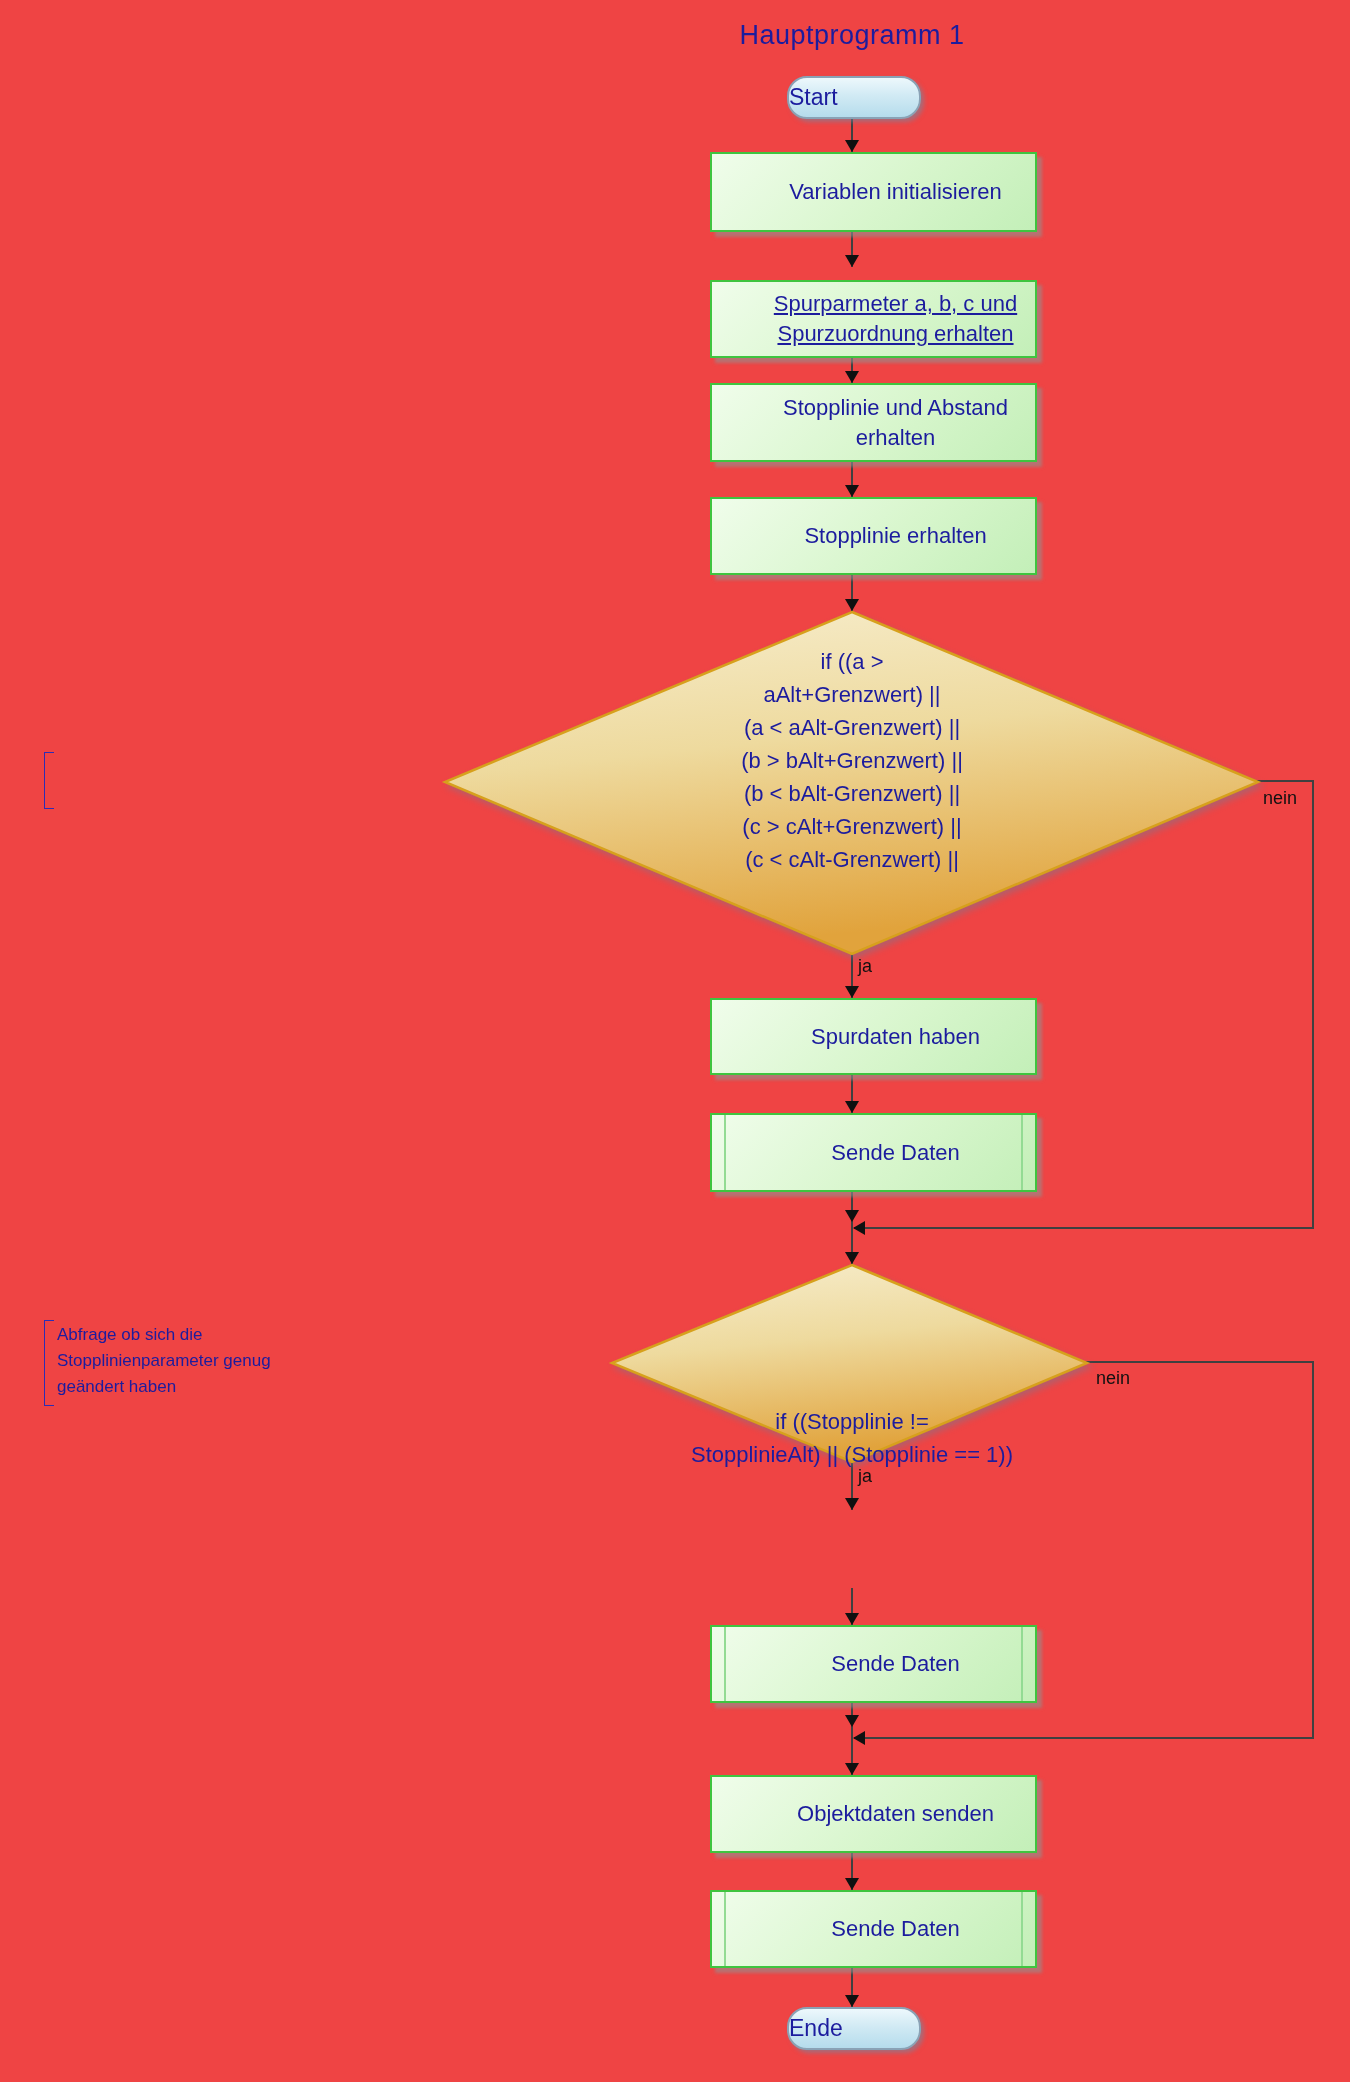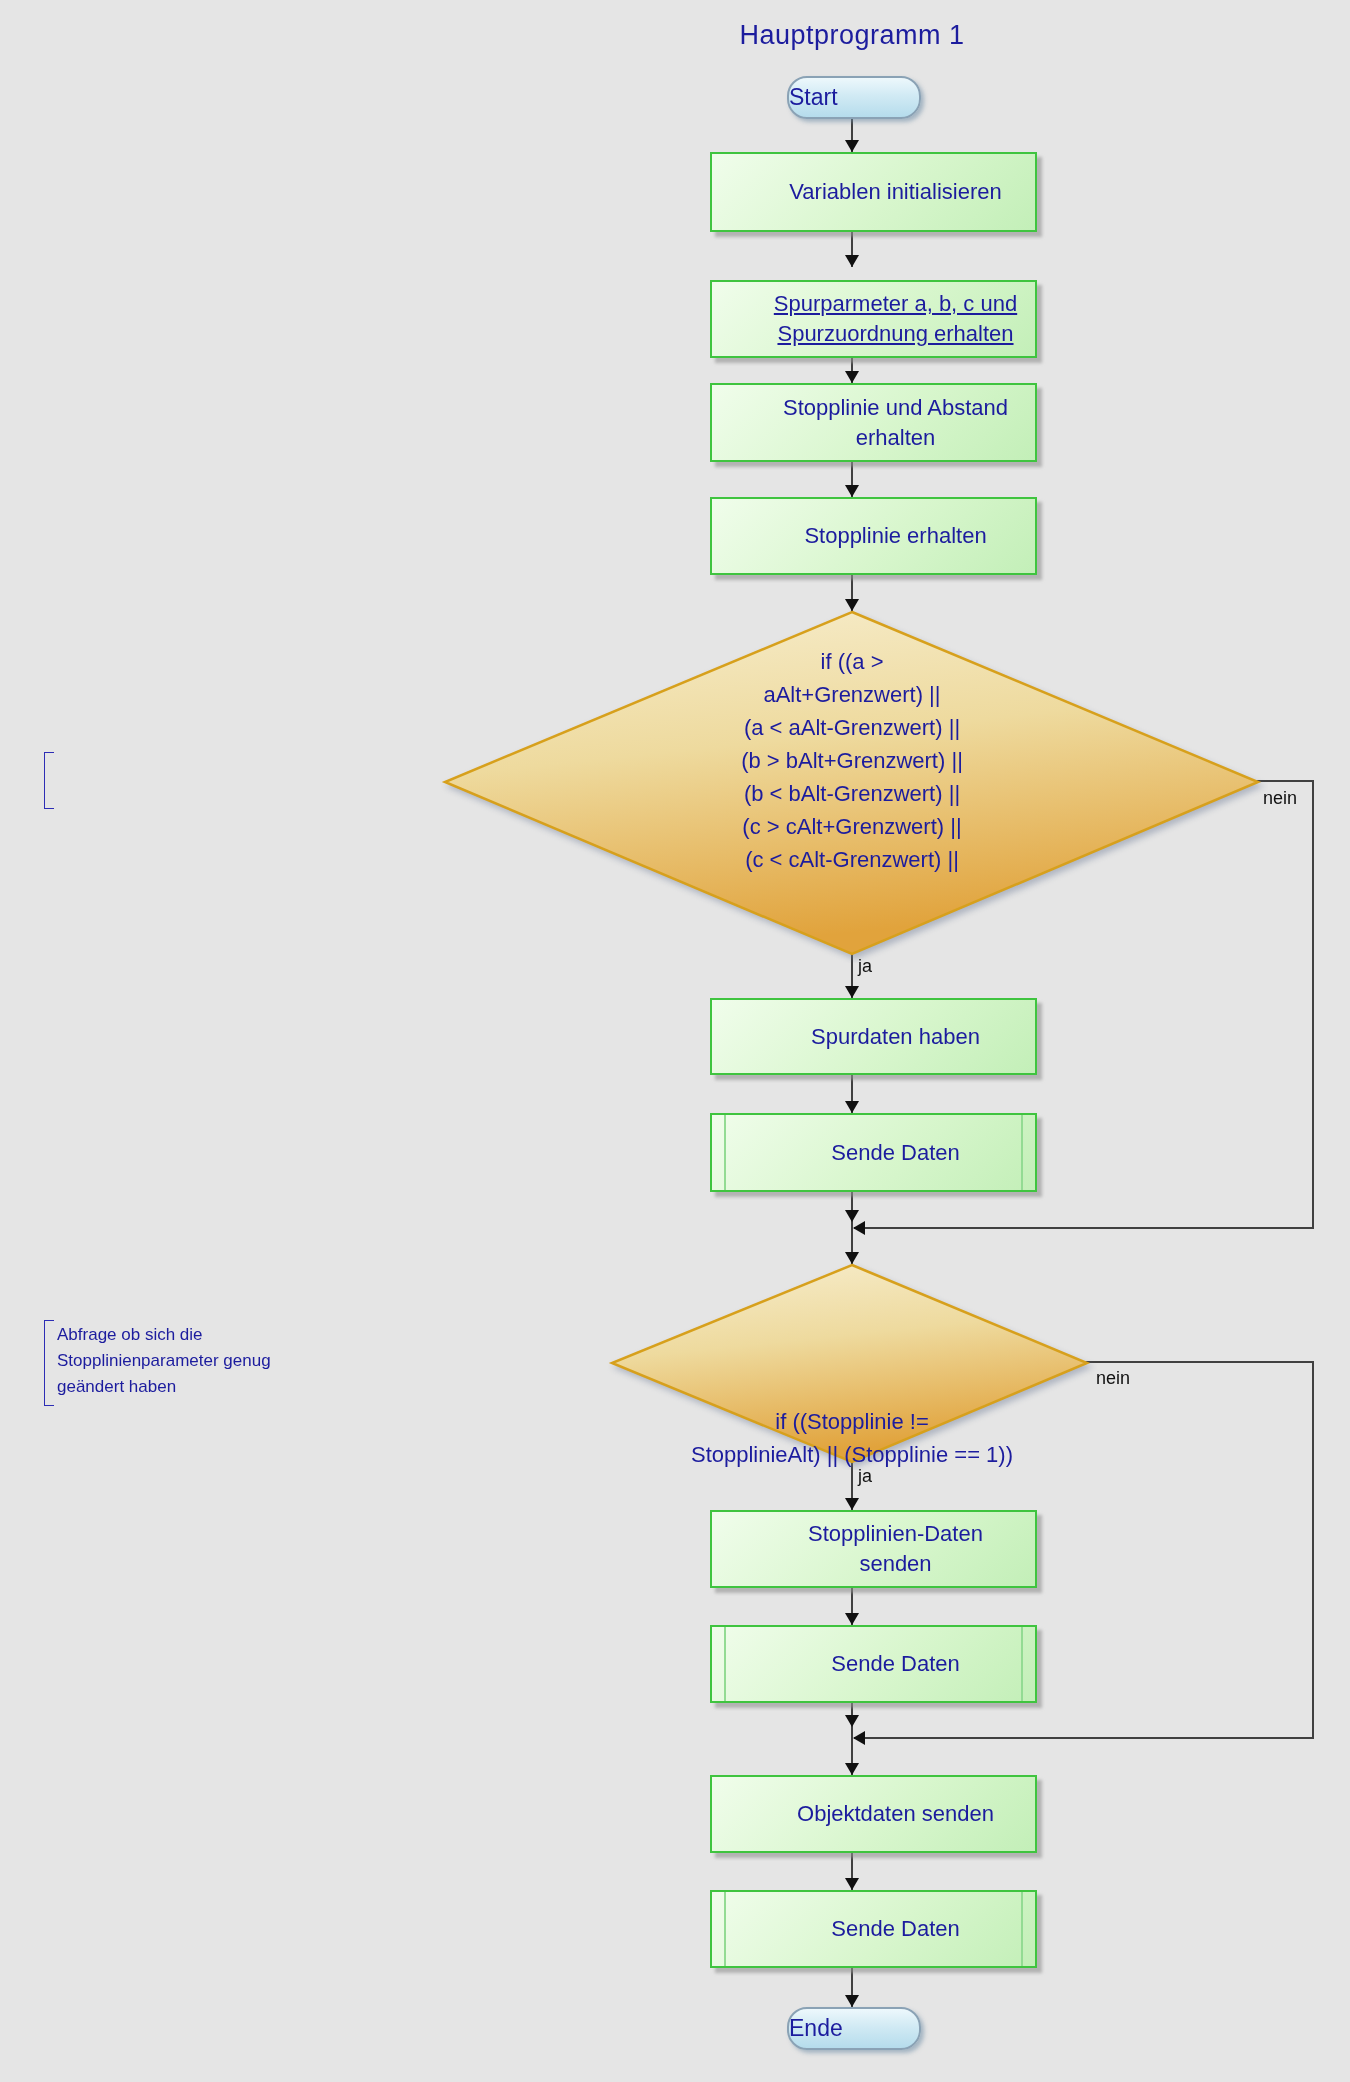--- a/index.html
+++ b/index.html
@@ -1,17 +1,17 @@
 <!DOCTYPE html>
 <html><head>
 <meta charset="utf-8">
 <style>
   html,body{margin:0;padding:0;background:#ffffff;}
   #canvas{
-    position:relative;width:1350px;height:2082px;background:#e5e5e5;
+    position:relative;width:1350px;height:2082px;background:#ef4444;
     font-family:"Liberation Sans",sans-serif;overflow:hidden;
   }
   .abs{position:absolute;}
   .title{
     left:602px;top:20px;width:500px;text-align:center;
     font-size:27px;color:#1c1c9e;letter-spacing:0.5px;
   }
   
   .terminal{
     width:130px;height:39px;border-radius:20px;
@@ -172,24 +172,20 @@
   </div>
 
   <div class="abs process" style="top:998px;height:73px;">
     <div>Spurdaten haben</div>
   </div>
 
   <div class="abs process predef" style="top:1113px;height:75px;">
     <div>Sende Daten</div>
   </div>
 
-  <div class="abs process" style="top:1510px;height:74px;">
-    <div>Stopplinien-Daten</div>
-    <div>senden</div>
-  </div>
 
   <div class="abs process predef" style="top:1625px;height:74px;">
     <div>Sende Daten</div>
   </div>
 
   <div class="abs process" style="top:1775px;height:74px;">
     <div>Objektdaten senden</div>
   </div>
 
   <div class="abs process predef" style="top:1890px;height:74px;">

